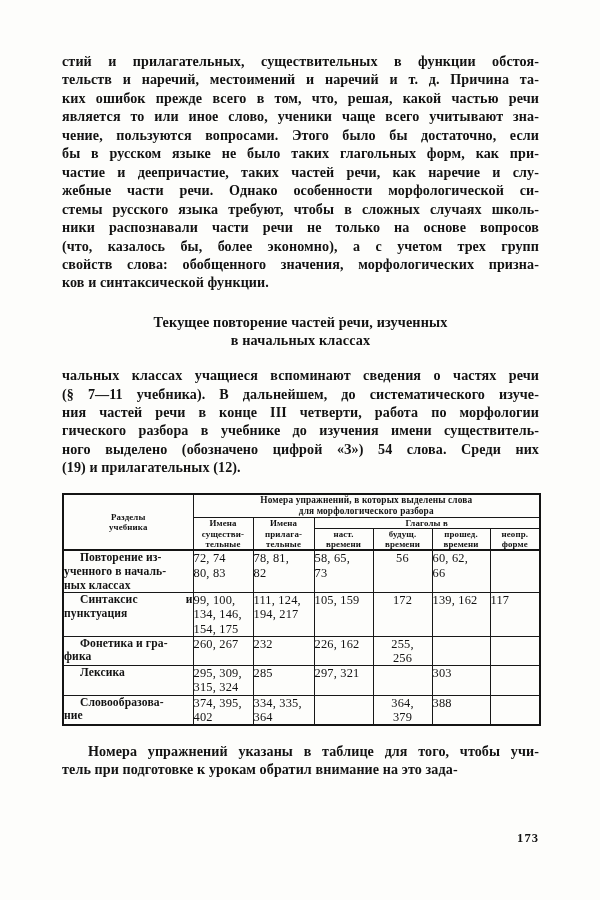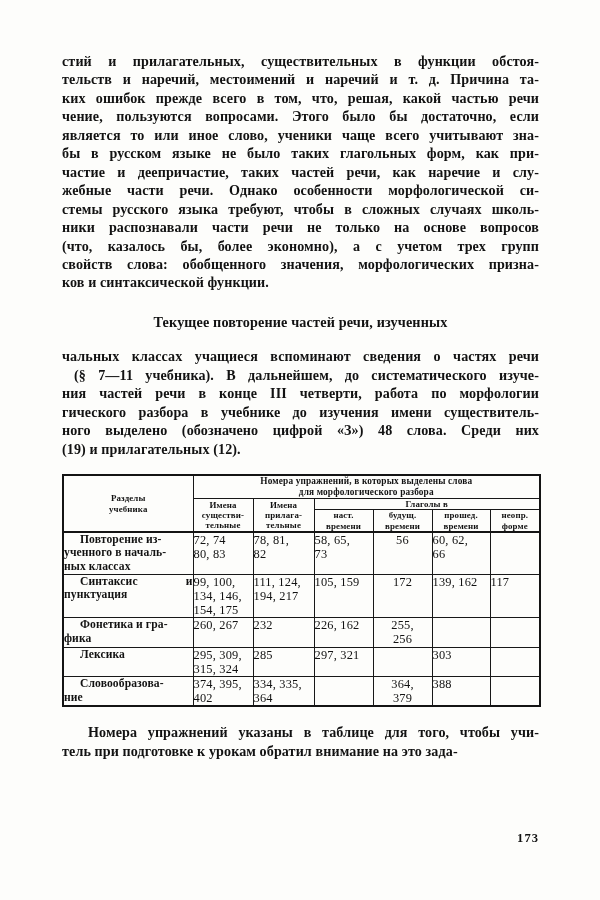--- a/index.html
+++ b/index.html
@@ -121,46 +121,47 @@
 </style>
 </head>
 <body>
 
 <div class="page">
 
   <p class="para" id="p-top">
       <span style="display: block; white-space: normal; text-align: justify; text-align-last: justify;">стий и прилагательных, существительных в функции обстоя-</span>
       <span style="display: block; white-space: normal; text-align: justify; text-align-last: justify;">тельств и наречий, местоимений и наречий и т. д. Причина та-</span>
       <span style="display: block; white-space: normal; text-align: justify; text-align-last: justify;">ких ошибок прежде всего в том, что, решая, какой  частью речи</span>
+      <span style="display: block; white-space: normal; text-align: justify; text-align-last: justify;">является то или иное слово, ученики чаще всего учитывают зна-</span>
       <span style="display: block; white-space: normal; text-align: justify; text-align-last: justify;">чение, пользуются вопросами. Этого было бы достаточно, если</span>
-      <span style="display: block; white-space: normal; text-align: justify; text-align-last: justify;">является то или иное слово, ученики чаще всего учитывают зна-</span>
       <span style="display: block; white-space: normal; text-align: justify; text-align-last: justify;">бы в русском языке не было таких глагольных форм, как при-</span>
       <span style="display: block; white-space: normal; text-align: justify; text-align-last: justify;">частие и деепричастие, таких частей речи, как наречие и слу-</span>
       <span style="display: block; white-space: normal; text-align: justify; text-align-last: justify;">жебные части речи. Однако особенности морфологической си-</span>
       <span style="display: block; white-space: normal; text-align: justify; text-align-last: justify;">стемы русского языка требуют, чтобы в сложных случаях школь-</span>
       <span style="display: block; white-space: normal; text-align: justify; text-align-last: justify;">ники распознавали части речи не только на основе вопросов</span>
       <span style="display: block; white-space: normal; text-align: justify; text-align-last: justify;">(что, казалось бы, более экономно), а с учетом трех групп</span>
       <span style="display: block; white-space: normal; text-align: justify; text-align-last: justify;">свойств слова: обобщенного значения, морфологических призна-</span>
       <span style="display: block; white-space: pre; text-align: left;">ков и синтаксической функции.</span>
     </p>
 
   <div class="gap-before-heading"></div>
 
   <h2 class="heading">
     <span class="l1">Текущее повторение частей речи, изученных</span>
+    <span class="l2">в начальных классах</span>
   </h2>
 
   <div class="gap-after-heading"></div>
 
   <p class="para" id="p-mid">
       <span style="display: block; white-space: normal; text-align: justify; text-align-last: justify;">чальных классах учащиеся вспоминают сведения о частях речи</span>
-      <span style="display: block; white-space: normal; text-align: justify; text-align-last: justify; margin-left: 12px;">(§ 7—11 учебника). В дальнейшем, до систематического изуче-</span>
+      <span style="display: block; white-space: normal; text-align: justify; text-align-last: justify;">(§ 7—11 учебника). В дальнейшем, до систематического изуче-</span>
       <span style="display: block; white-space: normal; text-align: justify; text-align-last: justify;">ния частей речи в конце III четверти, работа по морфологии</span>
       <span style="display: block; white-space: normal; text-align: justify; text-align-last: justify;">гического разбора в учебнике до изучения имени существитель-</span>
-      <span style="display: block; white-space: normal; text-align: justify; text-align-last: justify;">ного выделено (обозначено цифрой «З») 48 слова. Среди них</span>
+      <span style="display: block; white-space: normal; text-align: justify; text-align-last: justify;">ного выделено (обозначено цифрой «З») 54 слова. Среди них</span>
       <span style="display: block; white-space: pre; text-align: left;">(19) и прилагательных (12).</span>
     </p>
 
   <div class="gap-before-table"></div>
 
   <table class="ex">
     <colgroup>
       <col style="width:130px">
       <col style="width:60px">
       <col style="width:61px">

